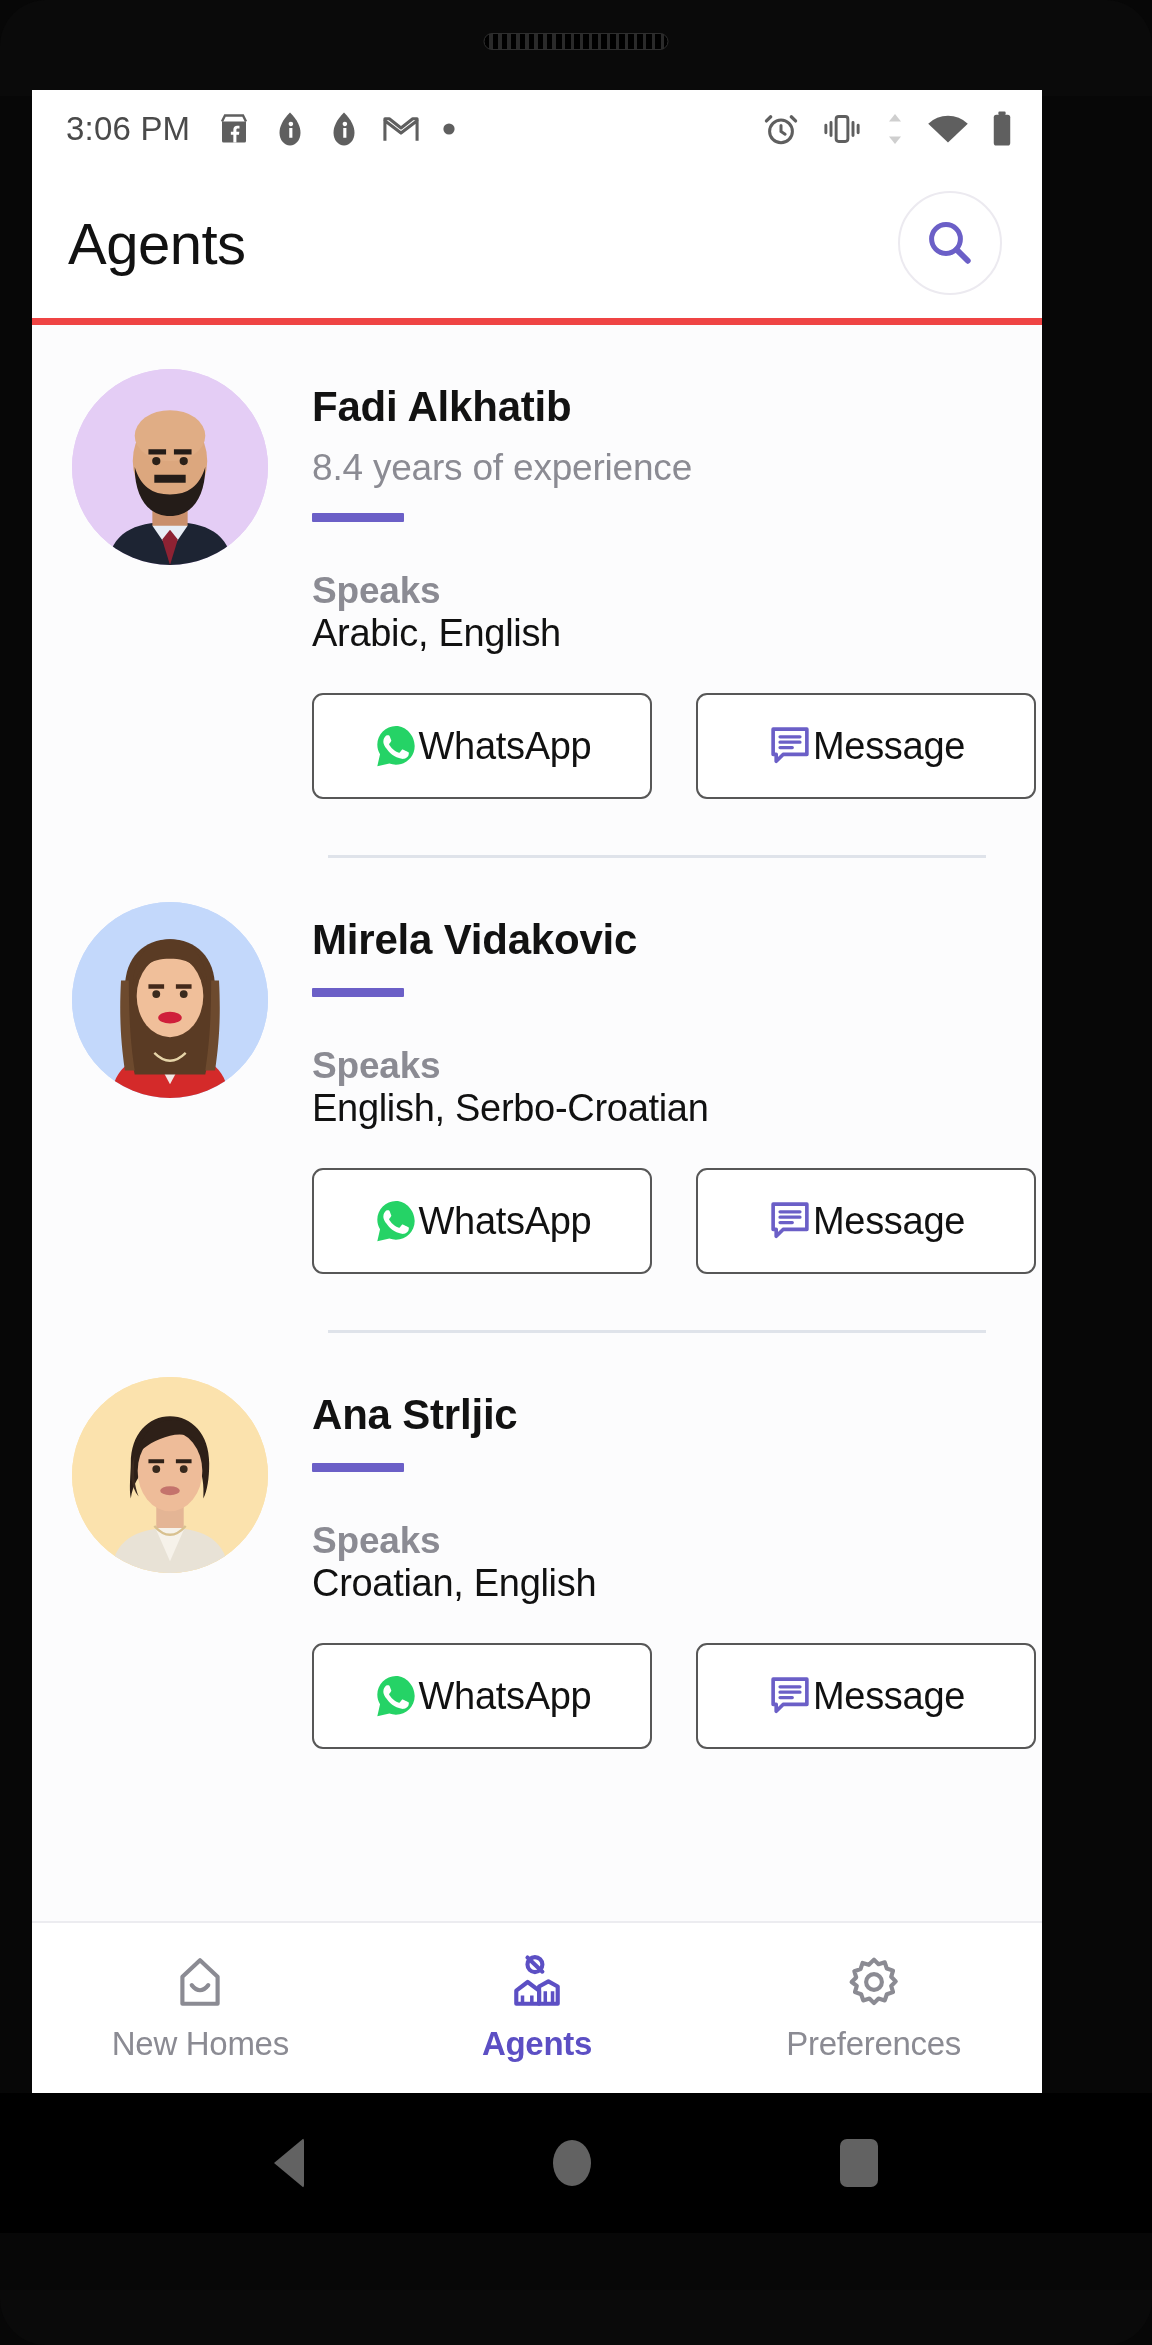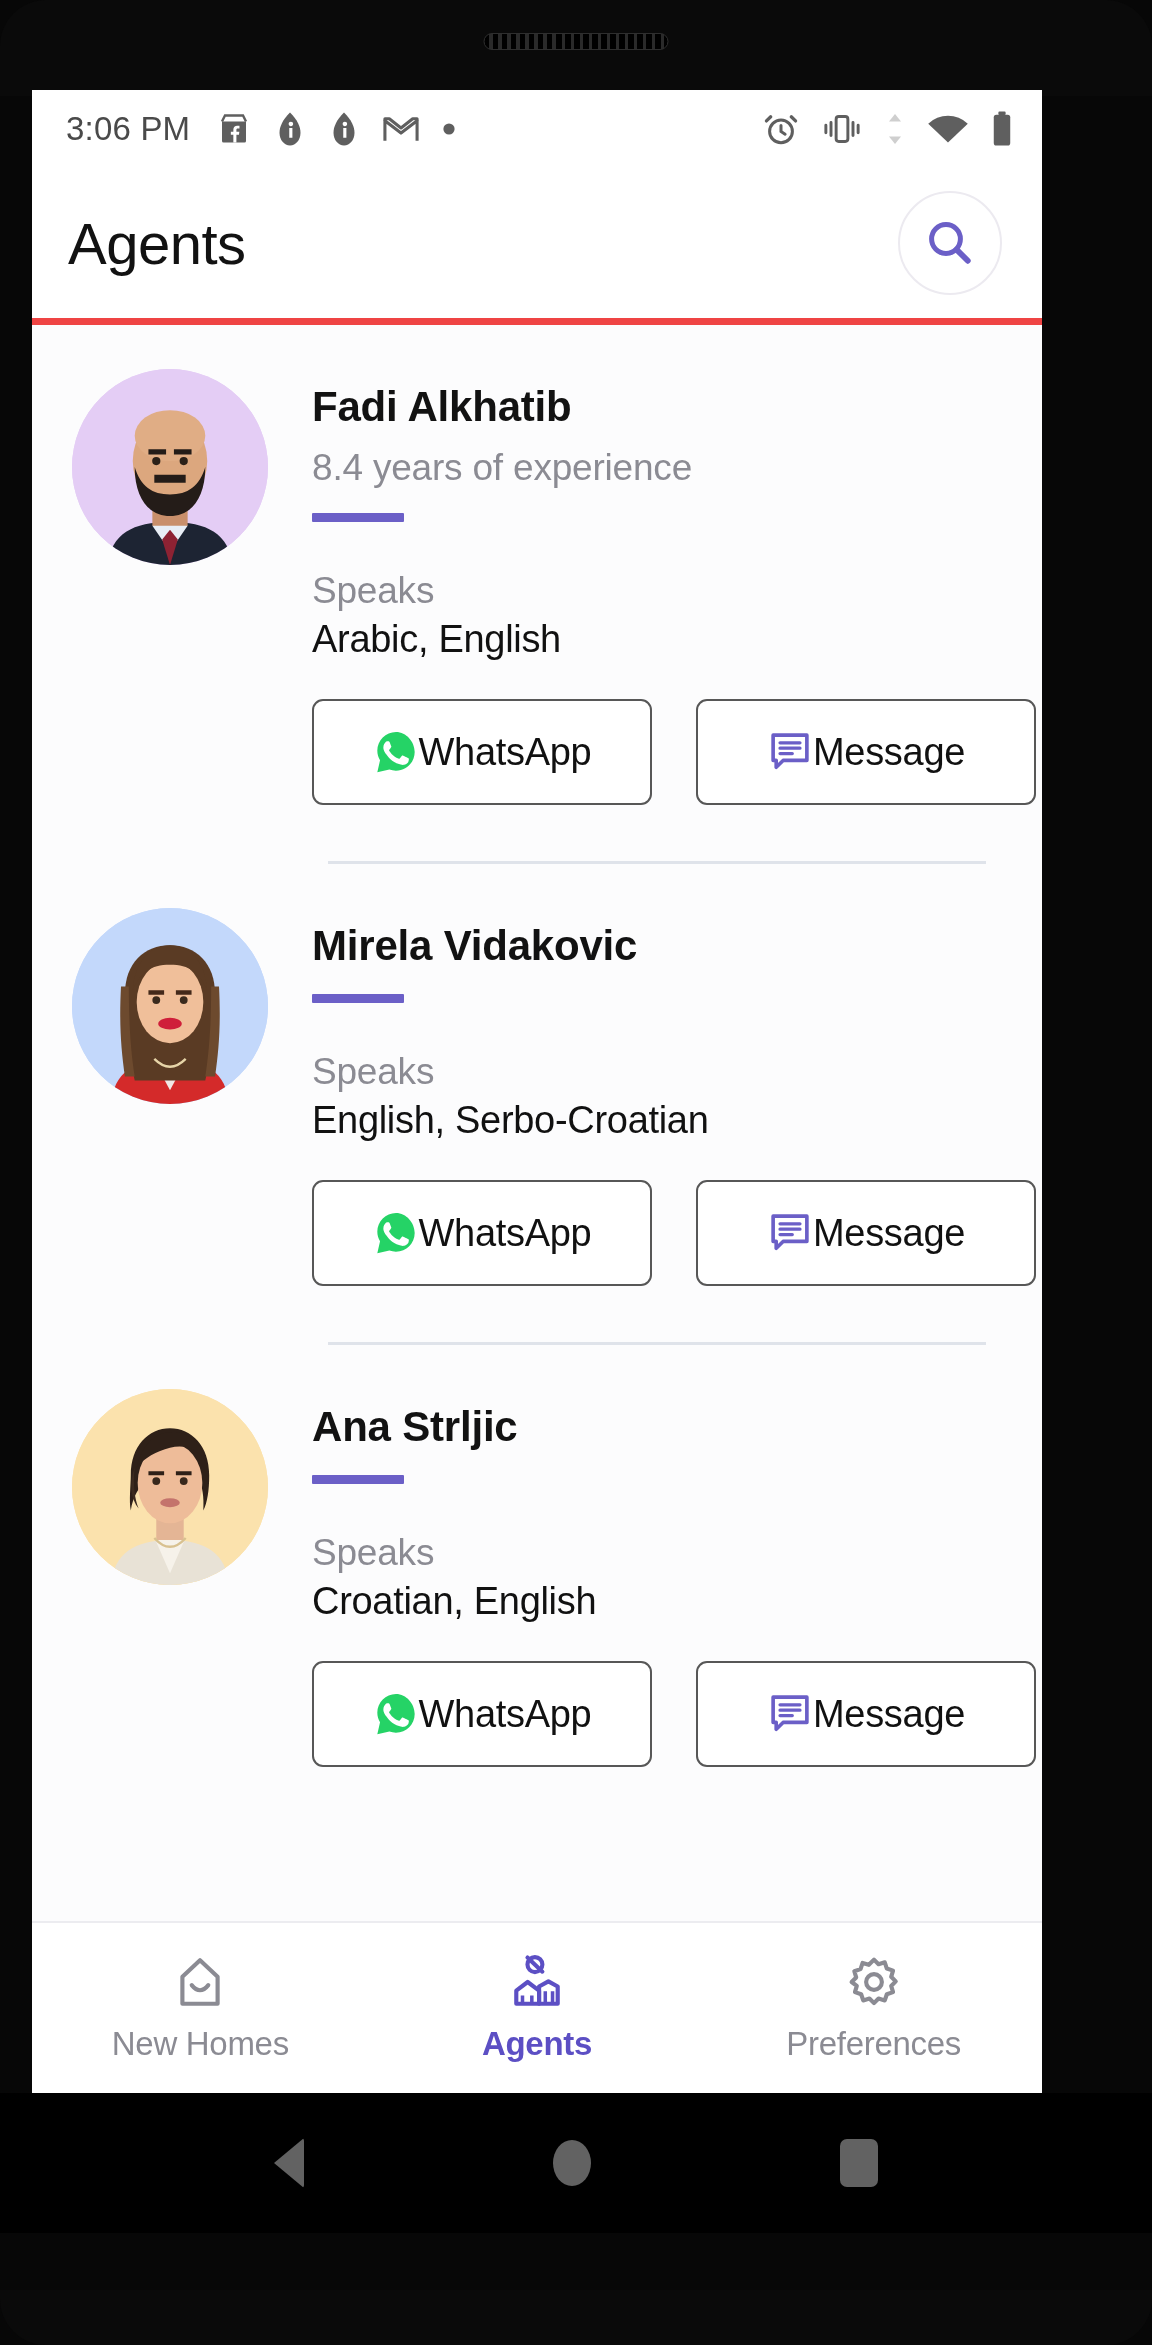--- a/index.html
+++ b/index.html
@@ -138,23 +138,24 @@
     font-size:37px; color:#8b8b93; margin-top:16px;
     letter-spacing:-.2px;
   }
   .accent-bar {
     width:92px; height:9px; background:#6b5fc7;
     margin-top:24px; border-radius:1px;
   }
   .speaks-label {
     font-size:37px; color:#8b8b93; margin-top:48px;
     letter-spacing:-.2px;
+    font-weight:bold;
   }
   .speaks-value {
-    font-size:38px; color:#111; margin-top:6px;
+    font-size:38px; color:#111; margin-top:0;
     letter-spacing:-.3px;
   }
   .action-row { display:flex; gap:44px; margin-top:38px; }
   .action-btn {
     flex:0 0 auto;
     min-width:340px; height:106px;
     border:2px solid #575757;
     border-radius:11px;
     background:#fff;
     display:flex; align-items:center; justify-content:center;

